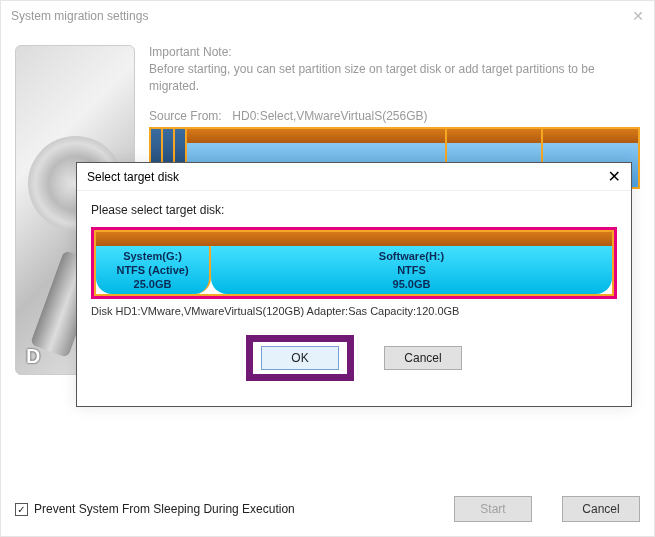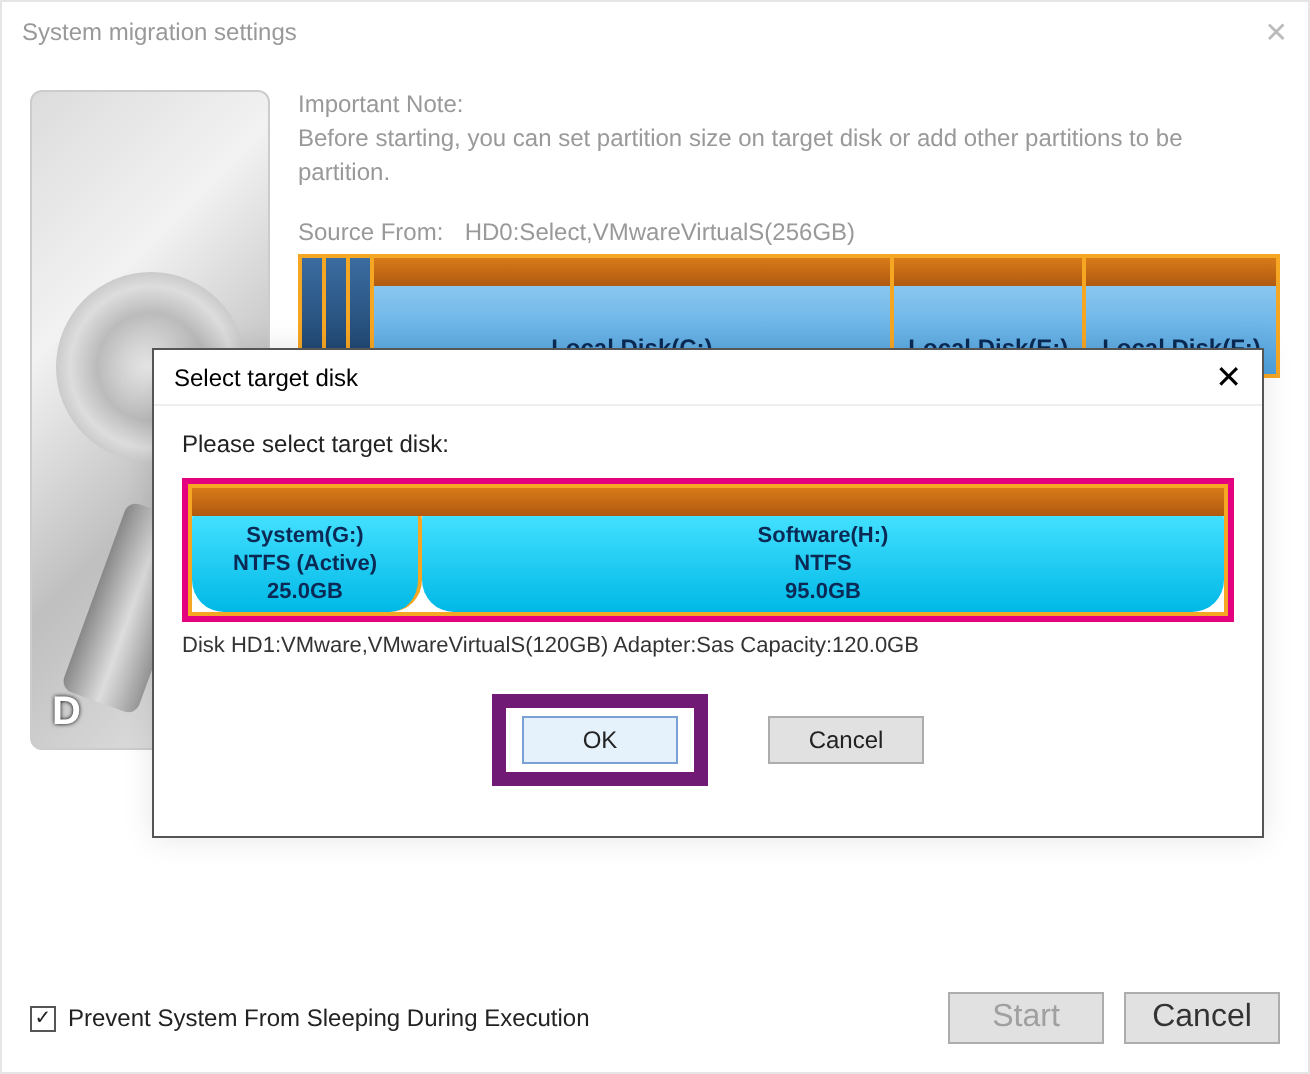--- a/index.html
+++ b/index.html
@@ -22,26 +22,26 @@
   .src-row .lbl { display:inline-block; width:80px; }
 
   .source-disk-bar { border:2px solid #f5a623; background:#4ca0de; height:62px; display:flex; align-items:stretch; position:relative; }
   .source-disk-bar .mini { width:12px; border-right:2px solid #f5a623; background:linear-gradient(180deg,#3b6ca0,#1a3f68); position:relative; }
   .source-disk-bar .part { flex:1; border-right:2px solid #f5a623; display:flex; align-items:flex-end; justify-content:center; padding-bottom:6px; font-weight:bold; font-size:12px; color:#0a2a55; background:linear-gradient(180deg,#d87a18 0,#b05a10 14px,#89c7f0 14px,#4ca0de 100%); }
   .source-disk-bar .part:last-child { border-right:none; }
 
   .bottom-bar { position:absolute; left:14px; right:14px; bottom:14px; display:flex; align-items:center; gap:10px; }
   .checkbox { display:flex; align-items:center; gap:6px; font-size:12px; color:#222; }
   .checkbox .box { width:13px; height:13px; border:1px solid #555; display:inline-flex; align-items:center; justify-content:center; font-size:10px; }
-  .btn { min-width:78px; height:26px; border:1px solid #adadad; background:#e1e1e1; font-size:16px; color:#333; display:inline-flex; align-items:center; justify-content:center; }
+  .btn { min-width:78px; height:26px; border:1px solid #adadad; background:#e1e1e1; font-size:12px; color:#333; display:inline-flex; align-items:center; justify-content:center;margin-left:20px; }
   .btn.disabled { color:#a0a0a0; }
   .bottom-bar .spacer { flex:1; }
 
   
-  .modal { position:absolute; left:76px; top:162px; width:556px; height:245px; border:1px solid #555; background:#fff; box-shadow:0 0 15px rgba(0,0,0,0.1);margin-top:12px; }
+  .modal { position:absolute; left:76px; top:162px; width:556px; height:245px; border:1px solid #555; background:#fff; box-shadow:0 0 15px rgba(0,0,0,0.1); }
   .modal-title-bar { height:28px; display:flex; align-items:center; padding:0 10px; font-size:12px; color:#000; background:#fff; border-bottom:1px solid #eee; }
   .modal-title-bar .close { margin-left:auto; font-size:16px; }
   .modal-body { padding:12px 14px 6px; font-size:12px; color:#222; }
   .modal-prompt { margin-bottom:10px; }
 
   .target-wrap { border:3px solid #e4007f; padding:0; }
   .target-disk-bar { border:2px solid #f5a623; height:66px; display:flex; position:relative; }
   .target-disk-bar .top-strip { position:absolute; top:0; left:0; right:0; height:14px; background:linear-gradient(180deg,#d87a18,#b05a10); z-index:1; }
   .tpart { position:relative; display:flex; flex-direction:column; align-items:center; justify-content:center; font-size:11px; font-weight:bold; color:#0a2a55; background:linear-gradient(180deg,#d87a18 0,#b05a10 14px,#43e0ff 14px,#00b8e6 100%); border-right:2px solid #f5a623; line-height:1.3; text-align:center; padding-top:14px;border-radius:16px; }
   .tpart:last-child { border-right:none; }
@@ -61,21 +61,21 @@
   <div class="main-title-bar">
     <span>System migration settings</span>
     <span class="close">✕</span>
   </div>
   <div class="main-body">
     <div class="hdd-graphic">
       <span class="label">D</span>
     </div>
     <div class="main-info">
       <div class="important">Important Note:</div>
-      <div class="desc">Before starting, you can set partition size on target disk or add other partitions to be partition.</div>
+      <div class="desc">Before starting, you can set partition size on target disk or add target partitions to be migrated.</div>
       <div class="src-row">
         <span class="lbl">Source From:</span>
         <span>HD0:Select,VMwareVirtualS(256GB)</span>
       </div>
       <div class="source-disk-bar">
         <div class="mini"></div>
         <div class="mini"></div>
         <div class="mini"></div>
         <div class="part" style="flex:3">
           <span>Local Disk(C:)</span>

